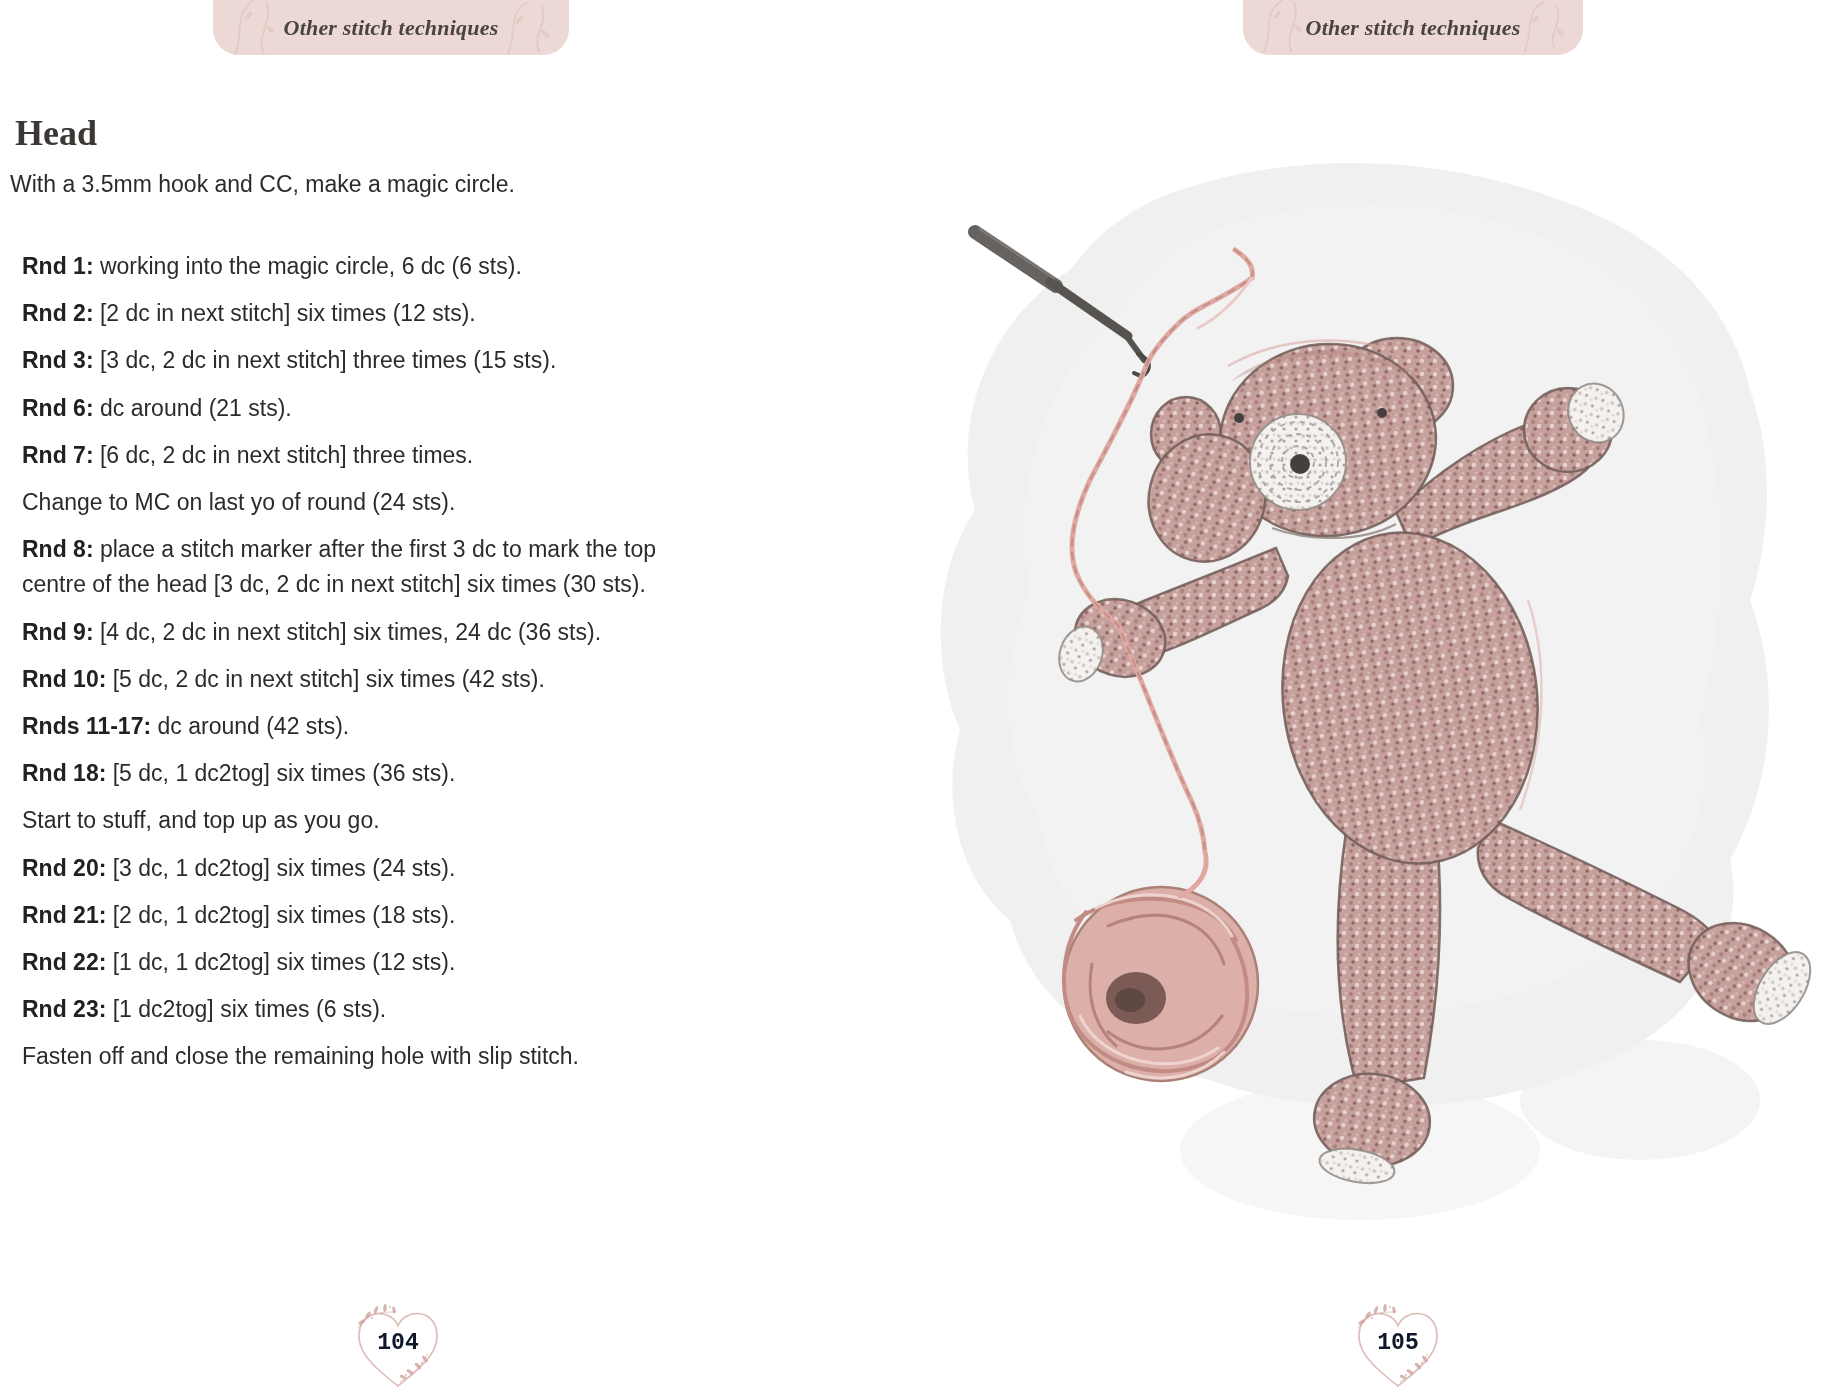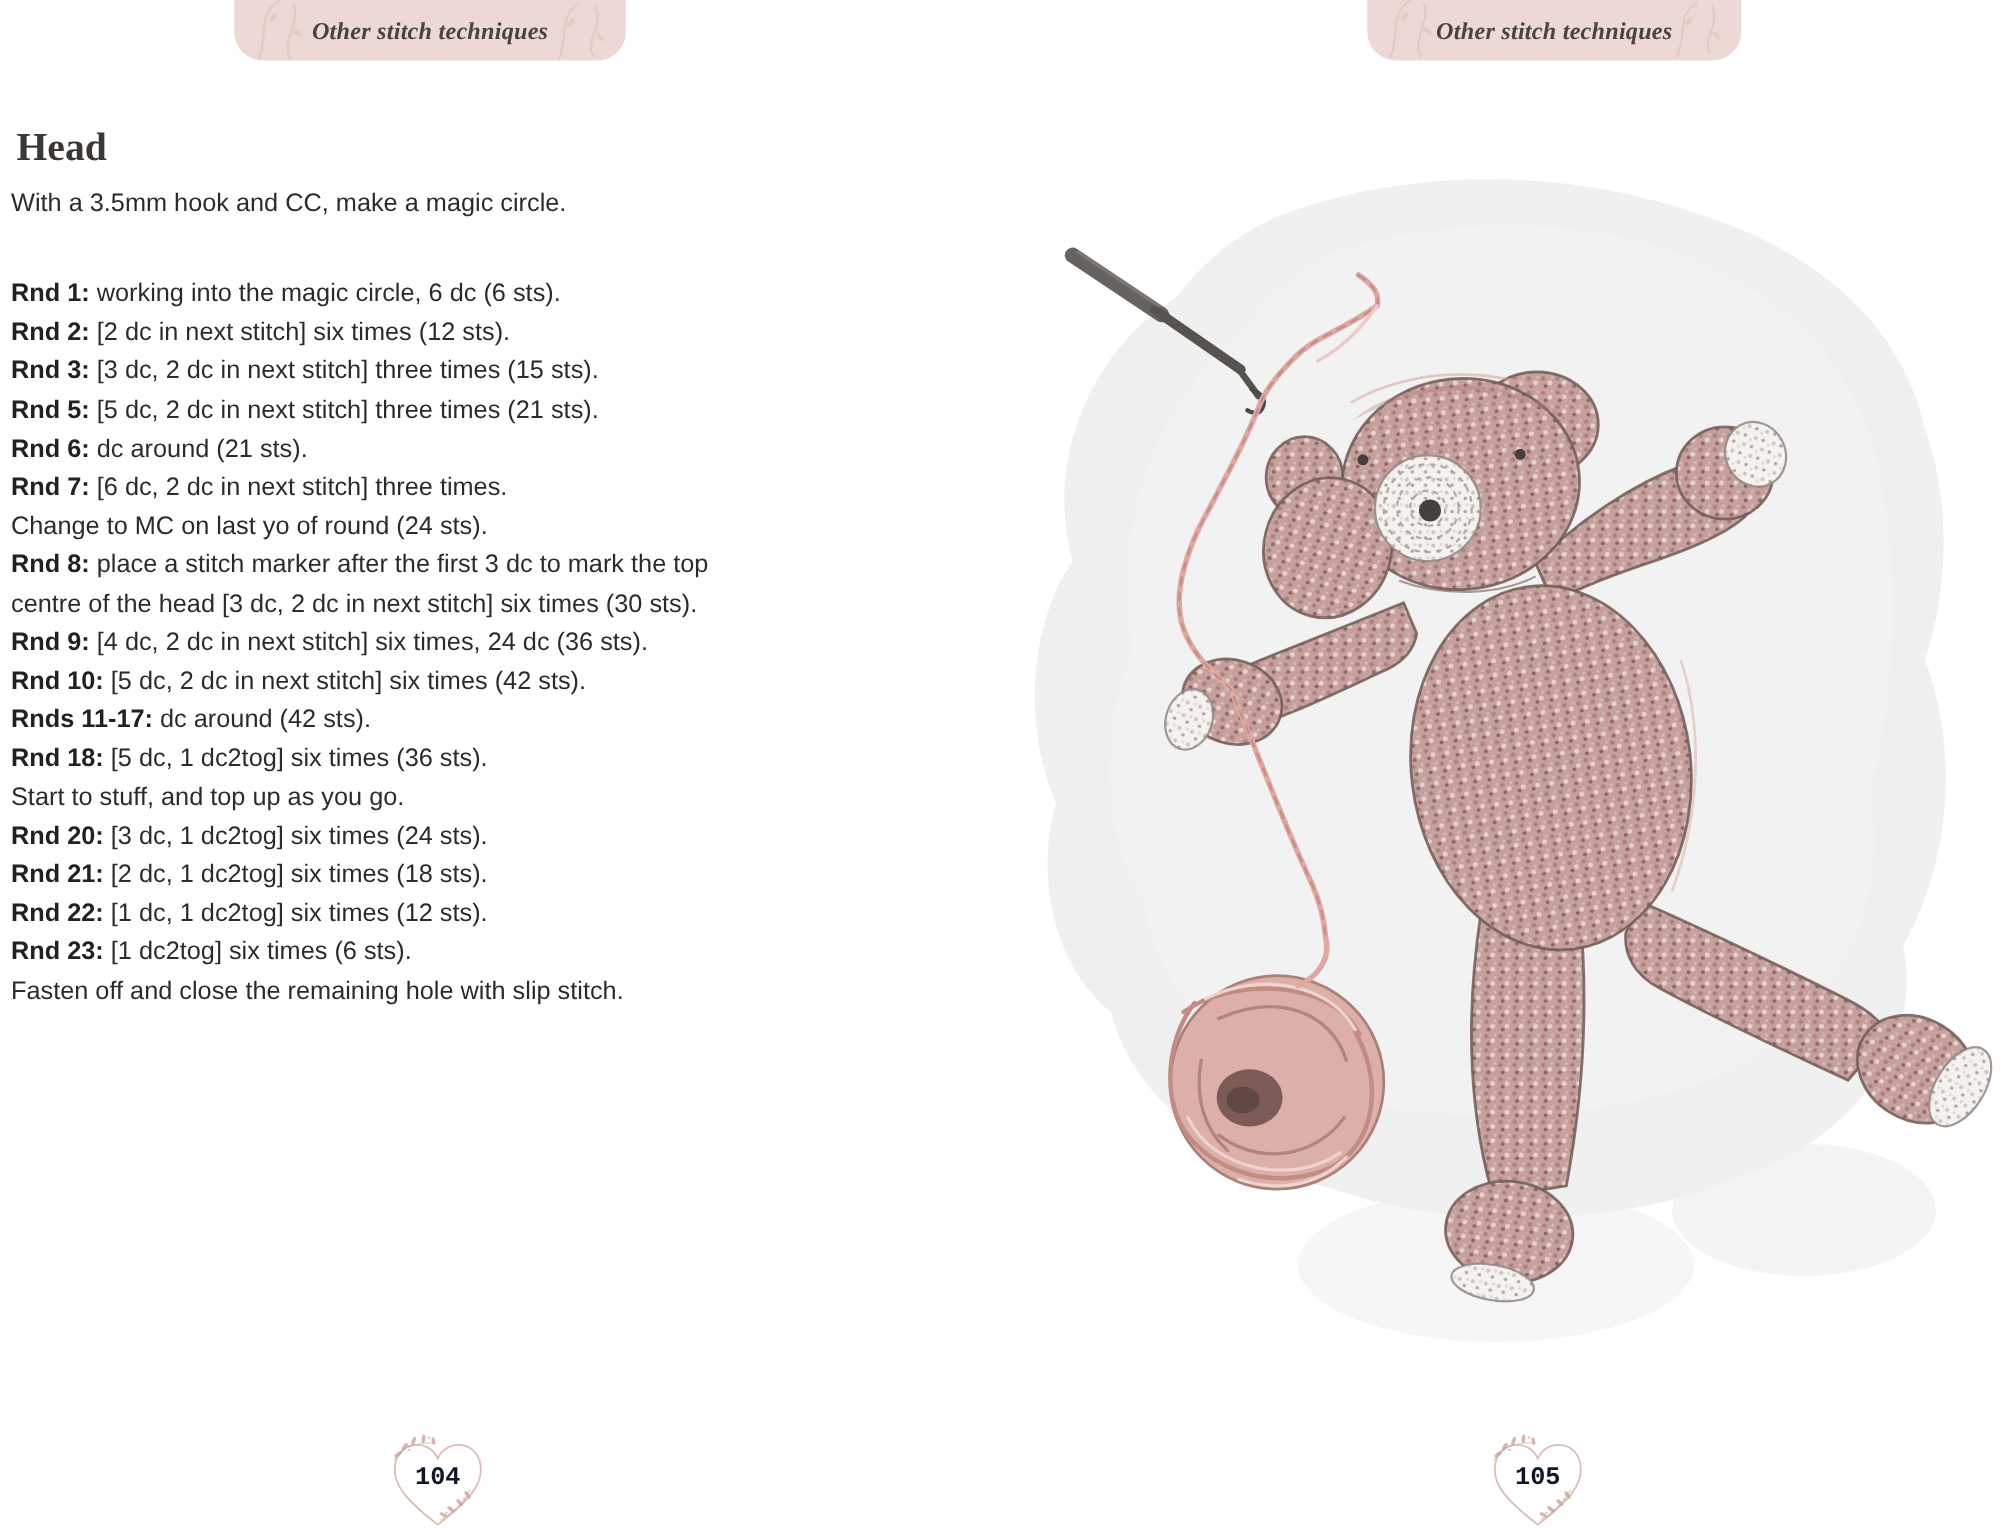--- a/index.html
+++ b/index.html
@@ -31,21 +31,21 @@
   .tab svg{position:absolute;inset:0;z-index:1;}
   
   .left-page{position:absolute;left:10px;top:104px;width:695px;}
   .page-title{
     margin:5px;
     font-family:"Liberation Serif", serif;
     font-weight:700;font-size:36px;line-height:48px;color:#3b3734;
   }
   .intro{margin:10px 0 0 0;font-size:23px;line-height:34px;}
   .instructions{margin-top:48px;}
-  .instr{margin:0;font-size:23px;line-height:35.2px;}
+  .instr{margin:12px;font-size:23px;line-height:35.2px;}
   .instr b{font-weight:700;color:#232120;}
   
   .illustration{position:absolute;left:880px;top:120px;width:949px;height:1120px;margin:0;}
   
   .pageno{position:absolute;width:100px;height:92px;}
   .pageno-left{left:348px;top:1302px;}
   .pageno-right{left:1348px;top:1302px;}
   .pageno svg{position:absolute;inset:0;}
   .pageno .num{
     position:absolute;inset:0;
@@ -96,21 +96,20 @@
     <span class="tab-label">Other stitch techniques</span>
   </div>
 
   <main class="left-page">
     <h1 class="page-title">Head</h1>
     <p class="intro">With a 3.5mm hook and CC, make a magic circle.</p>
     <div class="instructions">
         <p class="instr"><b>Rnd 1:</b> working into the magic circle, 6 dc (6 sts).</p>
         <p class="instr"><b>Rnd 2:</b> [2 dc in next stitch] six times (12 sts).</p>
         <p class="instr"><b>Rnd 3:</b> [3 dc, 2 dc in next stitch] three times (15 sts).</p>
-        <p class="instr"><b>Rnd 5:</b> [5 dc, 2 dc in next stitch] three times (21 sts).</p>
         <p class="instr"><b>Rnd 6:</b> dc around (21 sts).</p>
         <p class="instr"><b>Rnd 7:</b> [6 dc, 2 dc in next stitch] three times.</p>
         <p class="instr">Change to MC on last yo of round (24 sts).</p>
         <p class="instr"><b>Rnd 8:</b> place a stitch marker after the first 3 dc to mark the top centre of the head [3 dc, 2 dc in next stitch] six times (30 sts).</p>
         <p class="instr"><b>Rnd 9:</b> [4 dc, 2 dc in next stitch] six times, 24 dc (36 sts).</p>
         <p class="instr"><b>Rnd 10:</b> [5 dc, 2 dc in next stitch] six times (42 sts).</p>
         <p class="instr"><b>Rnds 11-17:</b> dc around (42 sts).</p>
         <p class="instr"><b>Rnd 18:</b> [5 dc, 1 dc2tog] six times (36 sts).</p>
         <p class="instr">Start to stuff, and top up as you go.</p>
         <p class="instr"><b>Rnd 20:</b> [3 dc, 1 dc2tog] six times (24 sts).</p>

